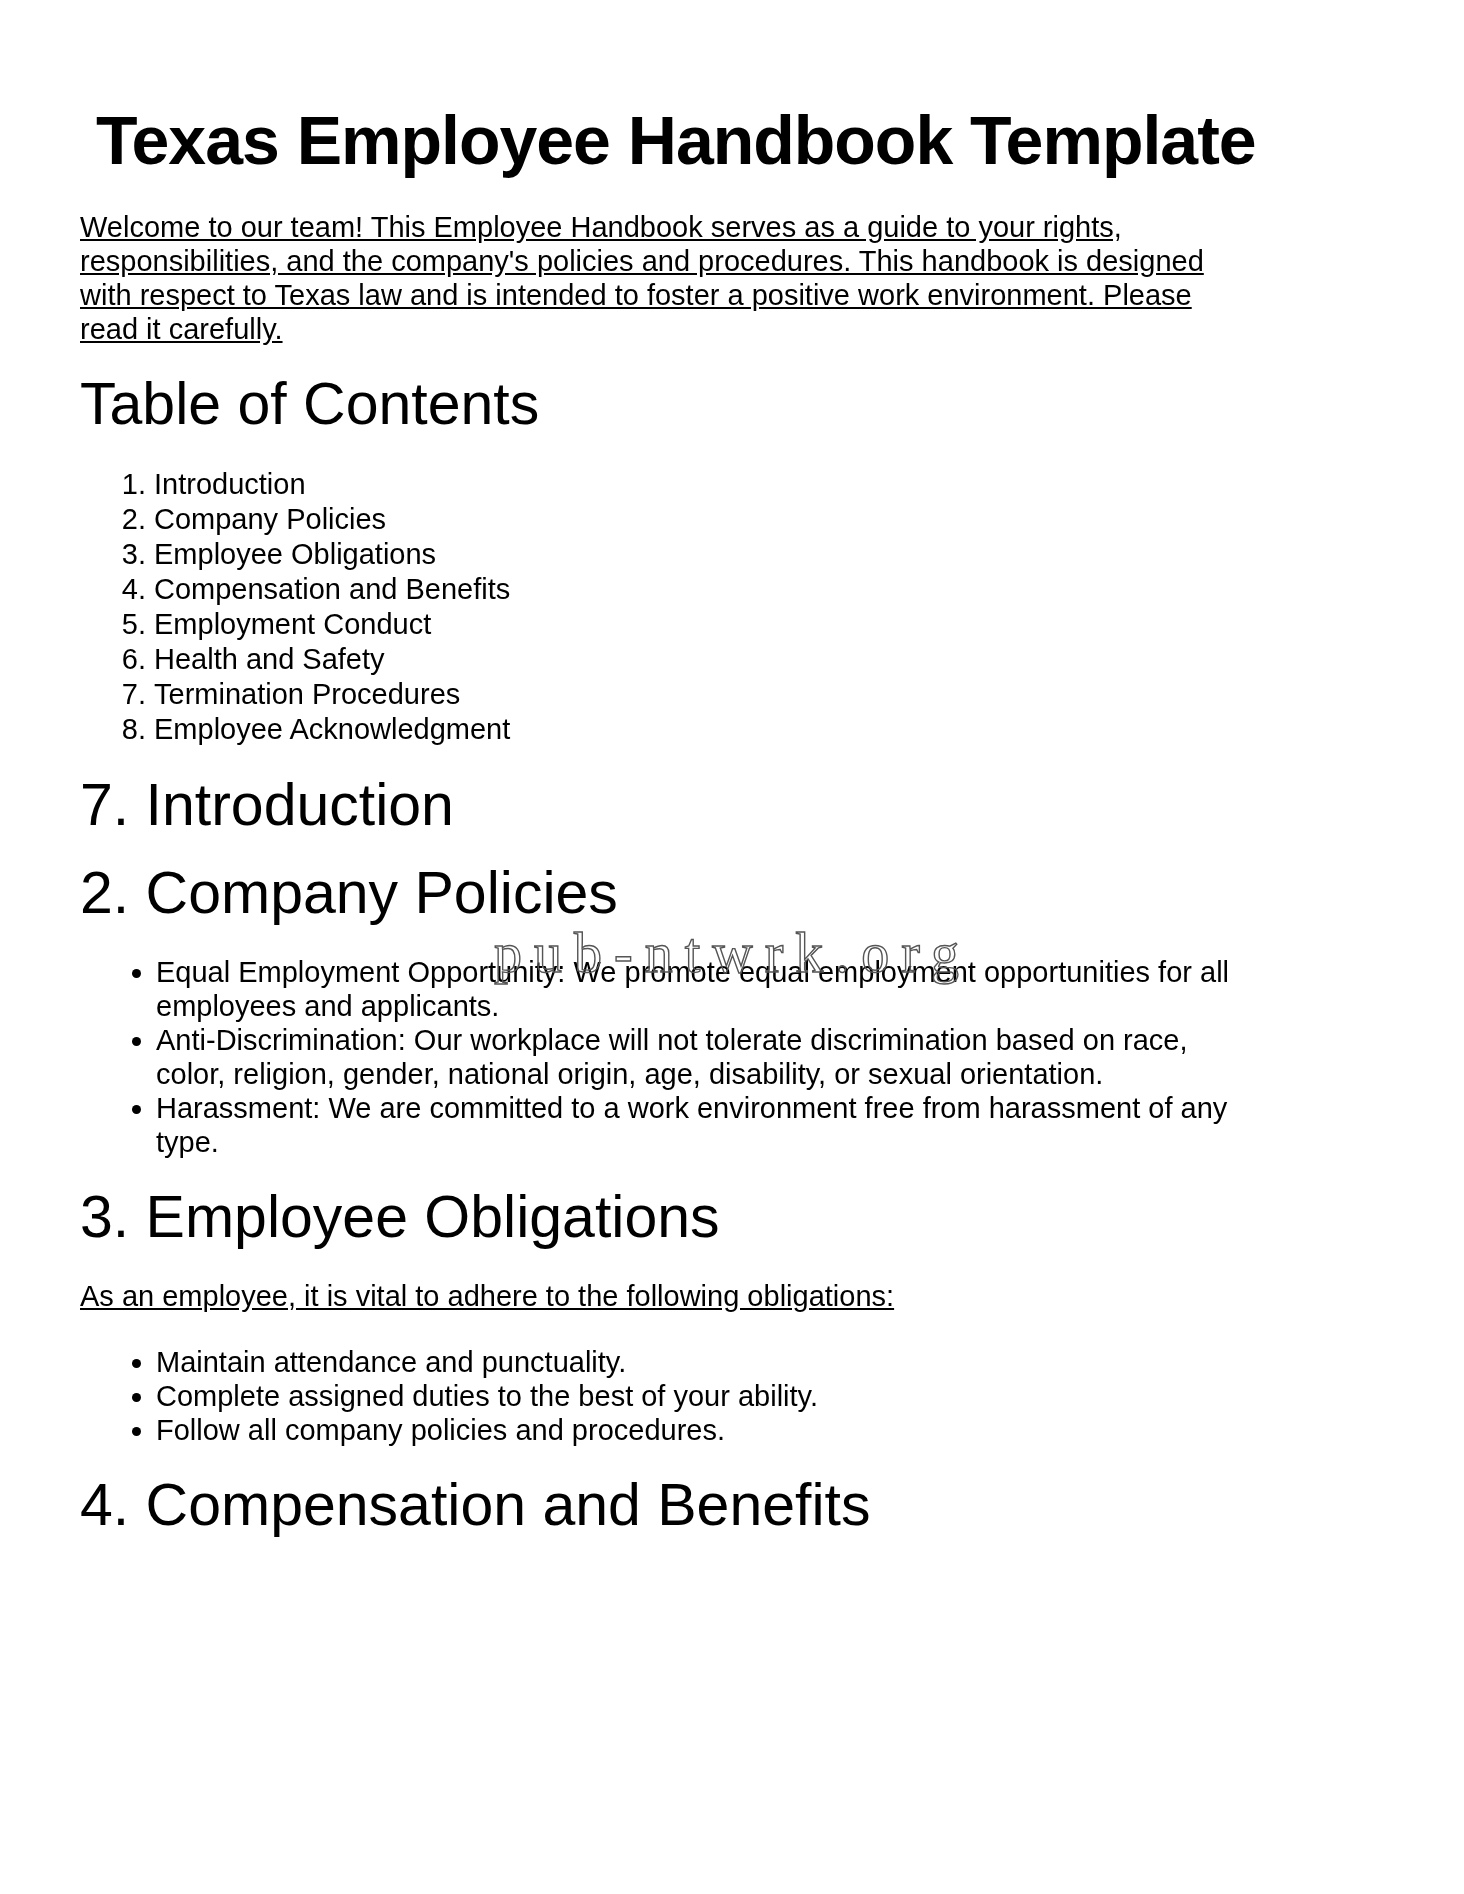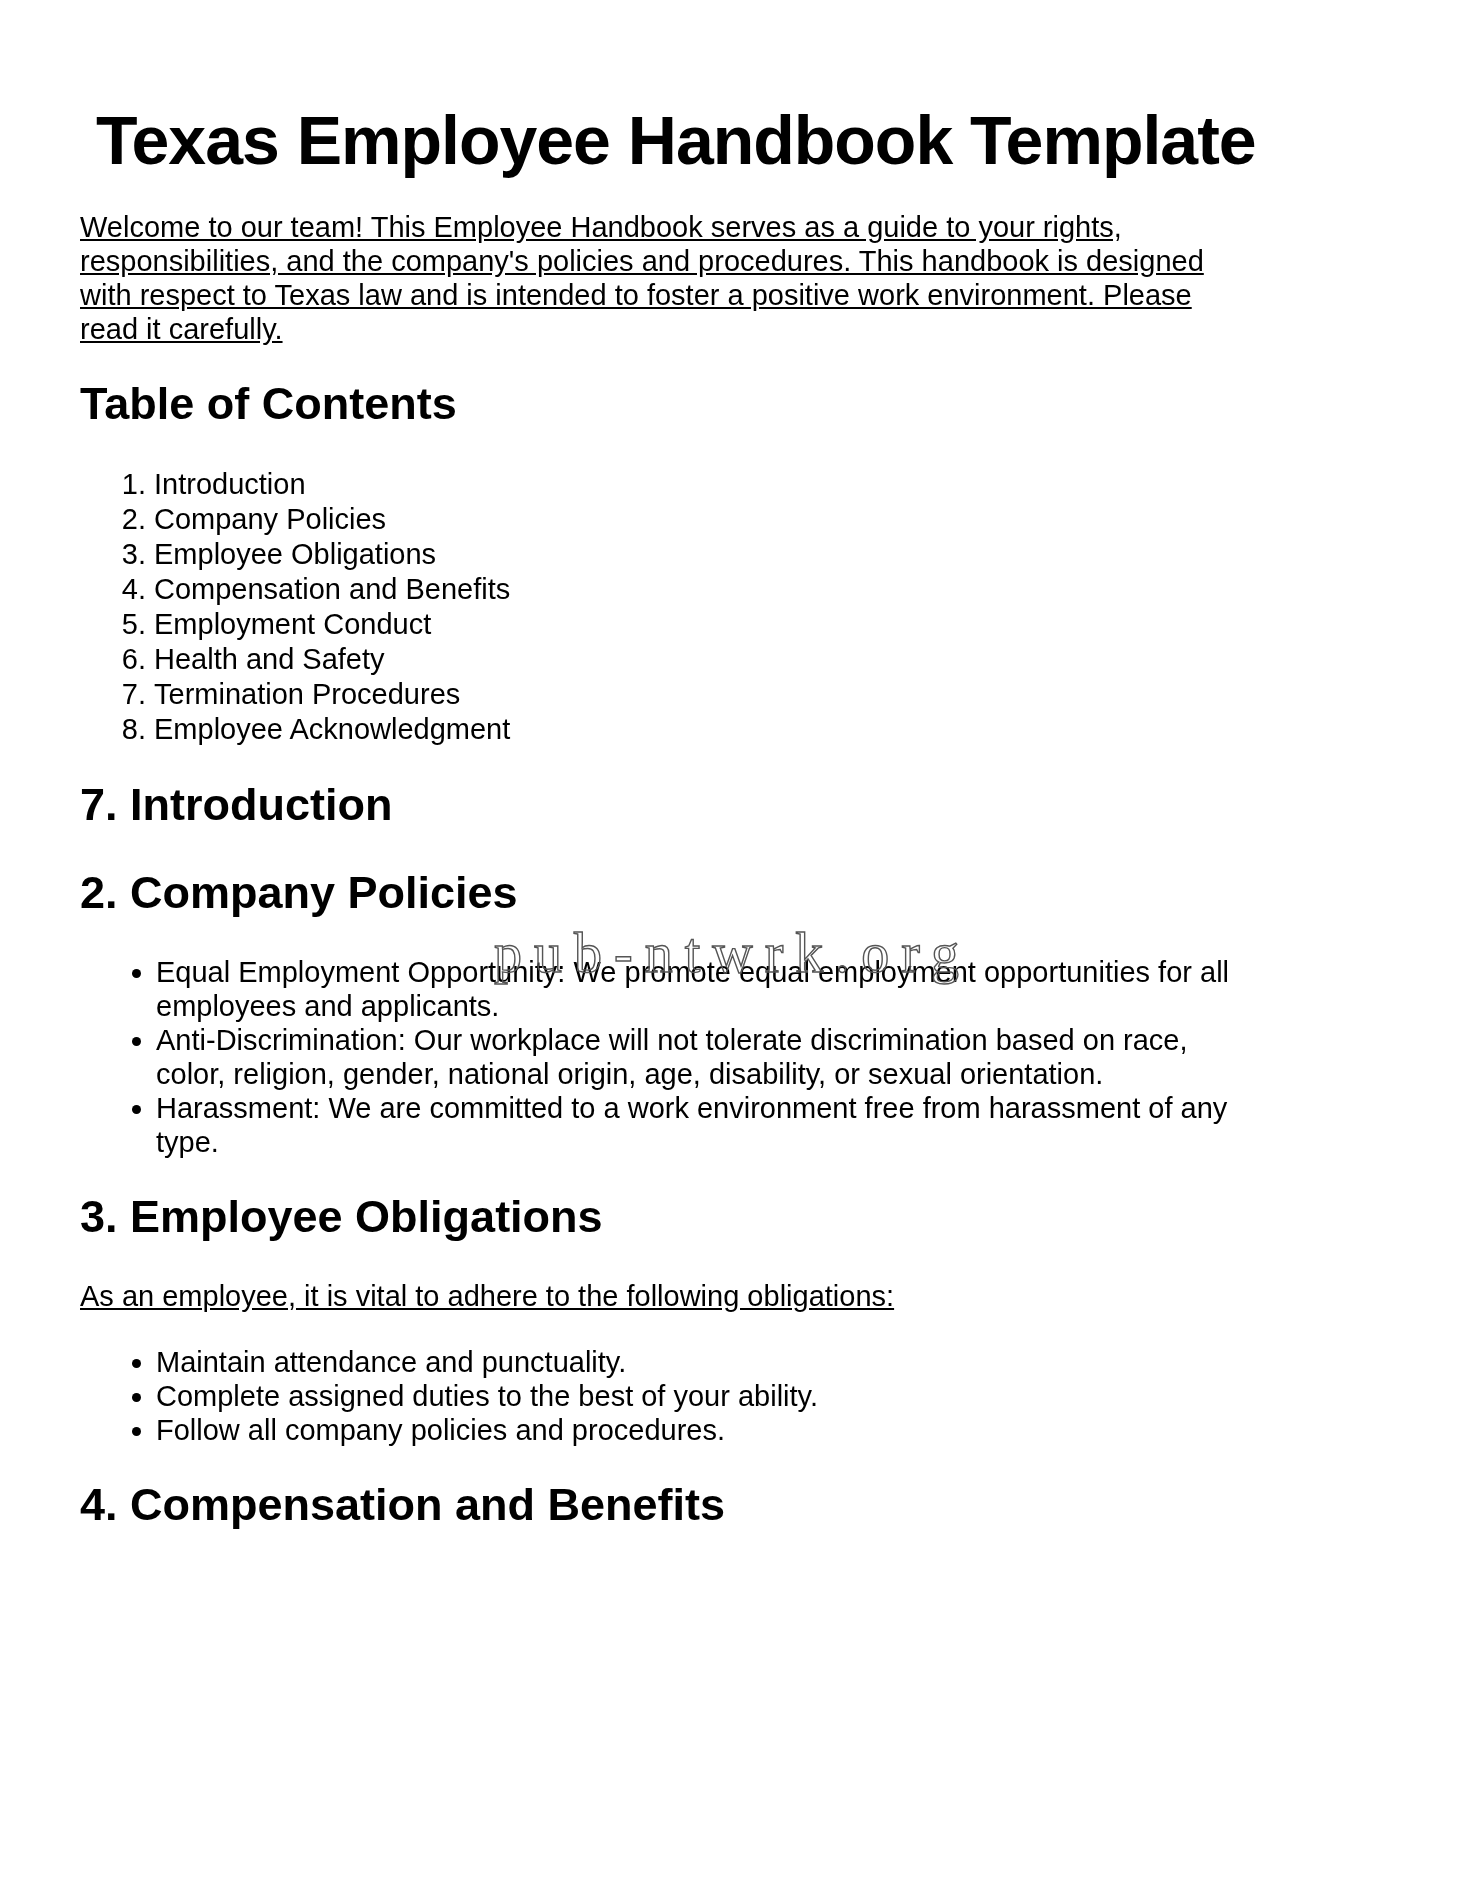--- a/index.html
+++ b/index.html
@@ -19,23 +19,23 @@
     box-sizing: border-box;
   }
   h1 {
     font-size: 68px;
     line-height: 82px;
     font-weight: bold;
     letter-spacing: -1px;
     margin: 0 0 29px 16px;
   }
   h2 {
-    font-size: 45px;
+    font-size: 59px;
     line-height: 52px;
-    font-weight: bold;
+    font-weight: normal;
     margin: 32px 0 36px 0;
   }
   p {
     margin: 0 0 32px 0;
     white-space: pre-line;
     text-decoration: underline;
   }
   ol.toc {
     margin: 37px 0 29px 0;
     padding: 0 0 0 74px;

